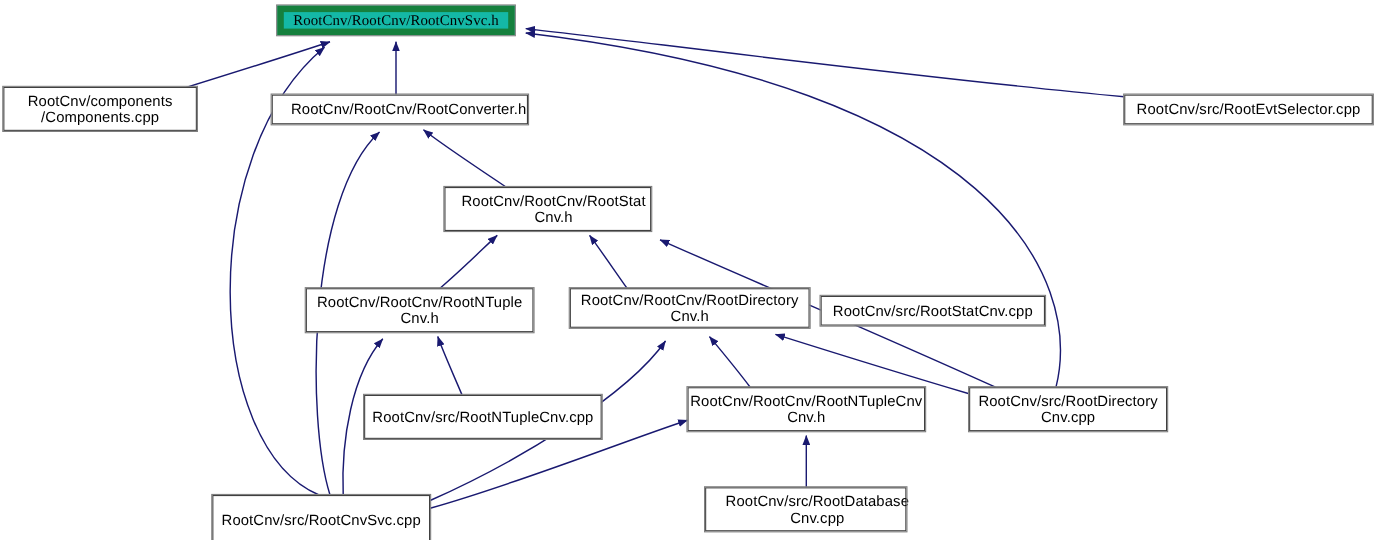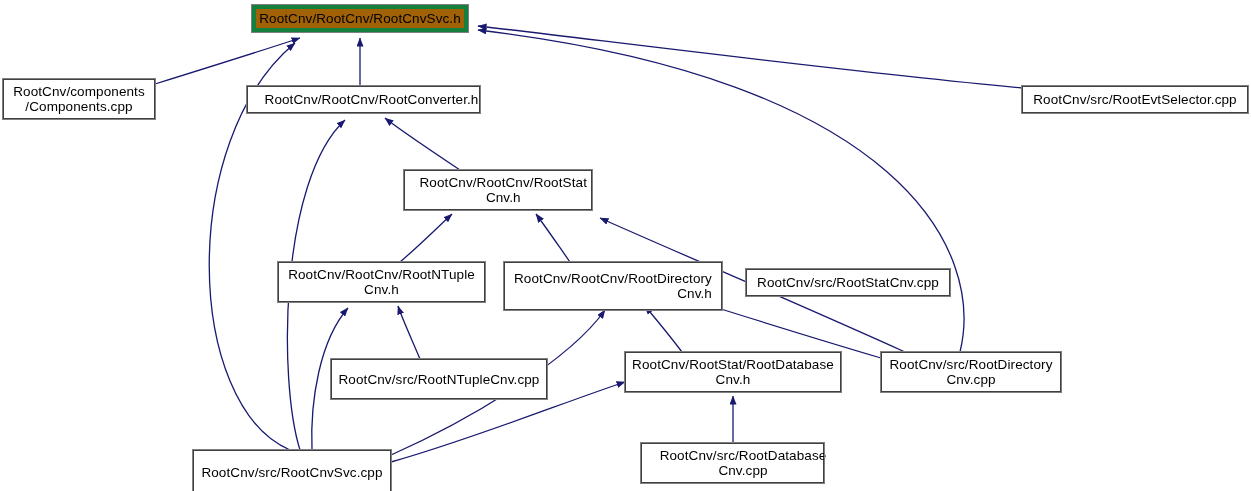--- a/index.html
+++ b/index.html
@@ -37,22 +37,23 @@
     outline: 1px solid #808080;
     outline-offset: 0px;
     font-size: 13.5px;
     line-height: 15px;
     color: #000000;
     letter-spacing: 0.1px;
     white-space: pre-line;
     z-index: 5;
   }
   .node.root {
-    background: #a16207;
-    border: 4px solid #15803d;
+    background: #14b8a6;
+    border: 6px solid #15803d;
+    font-family: Liberation Serif, serif;
   }
   .node-label {
     display: block;
     padding: 0 4px;
     white-space: pre-line;
   }
 </style>
 </head>
 <body>
 
@@ -80,33 +81,33 @@
         <path d="M682,352 C670,336 655,318 645,306" fill="none" stroke="#191970" stroke-width="1.3" marker-end="url(#arrowhead)"></path>
         <path d="M881,358 C820,340 740,315 705,304" fill="none" stroke="#191970" stroke-width="1.3" marker-end="url(#arrowhead)"></path>
         <path d="M391,455 C470,420 570,360 605,310" fill="none" stroke="#191970" stroke-width="1.3" marker-end="url(#arrowhead)"></path>
         <path d="M733,443 L733,396" fill="none" stroke="#191970" stroke-width="1.3" marker-end="url(#arrowhead)"></path>
         <path d="M391,462 C470,440 570,400 625,382" fill="none" stroke="#191970" stroke-width="1.3" marker-end="url(#arrowhead)"></path>
       </g>
   </svg>
 
   <div id="nodes-group">
       <div class="node root" style="left: 252px; top: 5px; width: 216px; height: 27px;"><span class="node-label">RootCnv/RootCnv/RootCnvSvc.h</span></div>
-      <div class="node" style="left: 3px; top: 79px; width: 152px; height: 40px;"><span class="node-label">RootCnv/components
+      <div class="node" style="left: 3px; top: 79px; width: 176px; height: 40px;"><span class="node-label">RootCnv/components
 /Components.cpp</span></div>
       <div class="node" style="left: 247px; top: 86px; width: 233px; height: 27px; padding-left: 16px;"><span class="node-label">RootCnv/RootCnv/RootConverter.h</span></div>
       <div class="node" style="left: 1022px; top: 86px; width: 226px; height: 27px;"><span class="node-label">RootCnv/src/RootEvtSelector.cpp</span></div>
       <div class="node" style="left: 404px; top: 170px; width: 188px; height: 40px; justify-content: flex-end;"><span class="node-label">RootCnv/RootCnv/RootStat
 Cnv.h</span></div>
       <div class="node" style="left: 278px; top: 262px; width: 207px; height: 40px;"><span class="node-label">RootCnv/RootCnv/RootNTuple
 Cnv.h</span></div>
-      <div class="node" style="left: 504px; top: 262px; width: 218px; height: 48px; text-align: right;"><span class="node-label">RootCnv/RootCnv/RootDirectory
+      <div class="node" style="left: 518px; top: 262px; width: 218px; height: 36px;"><span class="node-label">RootCnv/RootCnv/RootDirectory
 Cnv.h</span></div>
       <div class="node" style="left: 746px; top: 269px; width: 204px; height: 27px;"><span class="node-label">RootCnv/src/RootStatCnv.cpp</span></div>
       <div class="node" style="left: 331px; top: 359px; width: 216px; height: 40px;"><span class="node-label">RootCnv/src/RootNTupleCnv.cpp</span></div>
-      <div class="node" style="left: 625px; top: 352px; width: 216px; height: 40px;"><span class="node-label">RootCnv/RootStat/RootDatabase
+      <div class="node" style="left: 625px; top: 352px; width: 216px; height: 40px;"><span class="node-label">RootCnv/RootCnv/RootNTupleCnv
 Cnv.h</span></div>
       <div class="node" style="left: 881px; top: 352px; width: 180px; height: 40px; align-items: center;"><span class="node-label">RootCnv/src/RootDirectory
 Cnv.cpp</span></div>
       <div class="node" style="left: 193px; top: 450px; width: 198px; height: 44px;"><span class="node-label">RootCnv/src/RootCnvSvc.cpp</span></div>
       <div class="node" style="left: 641px; top: 443px; width: 183px; height: 40px; padding-left: 21px;"><span class="node-label">RootCnv/src/RootDatabase
 Cnv.cpp</span></div>
     </div>
 
 </div>
 

